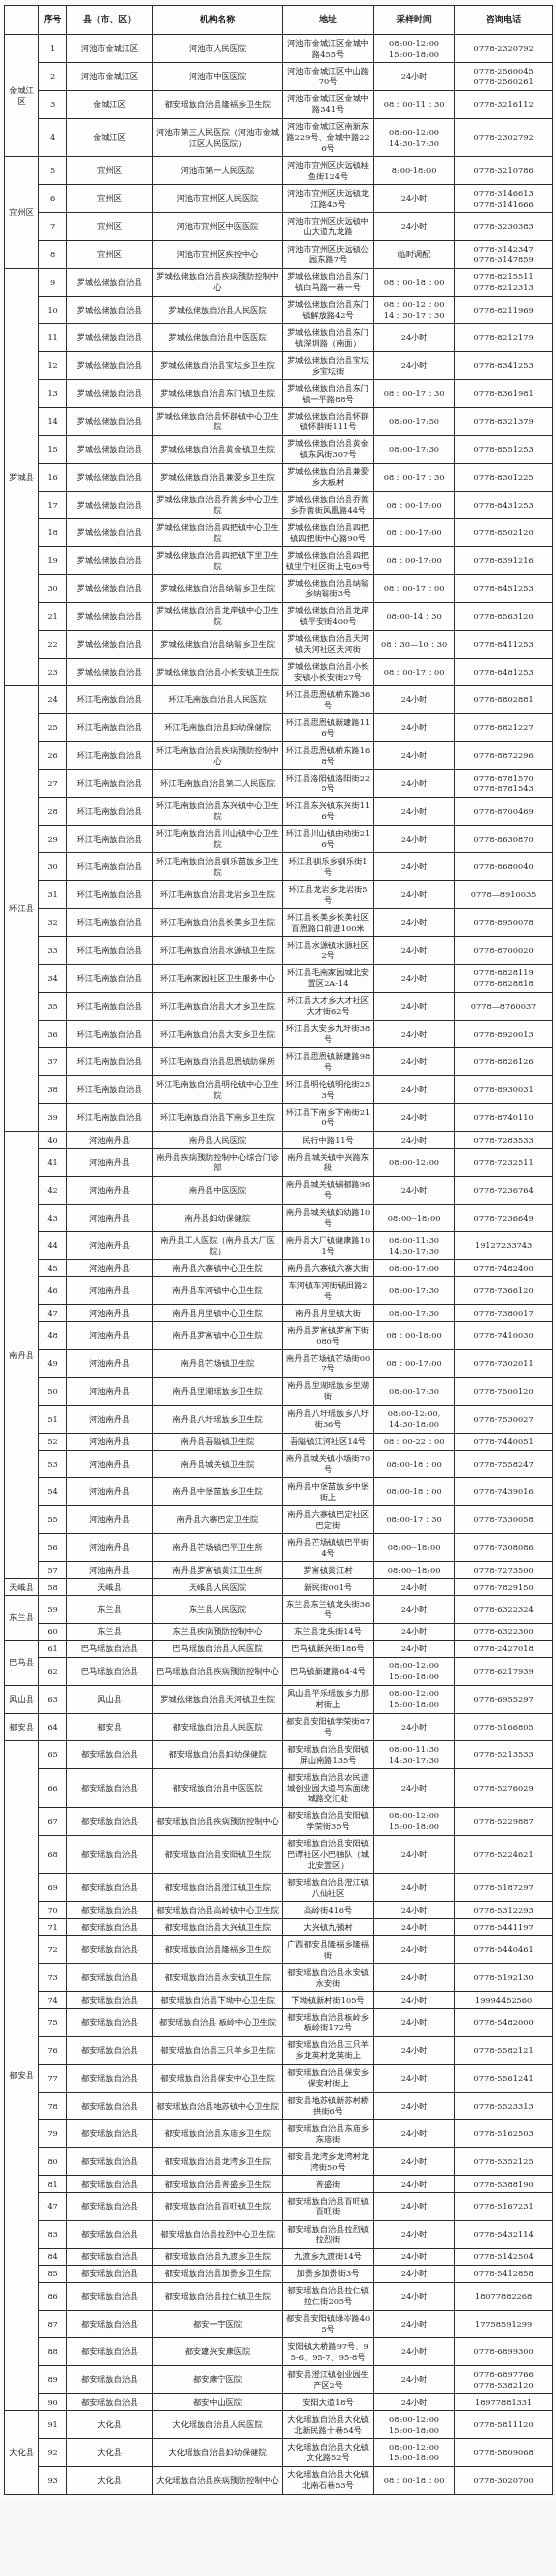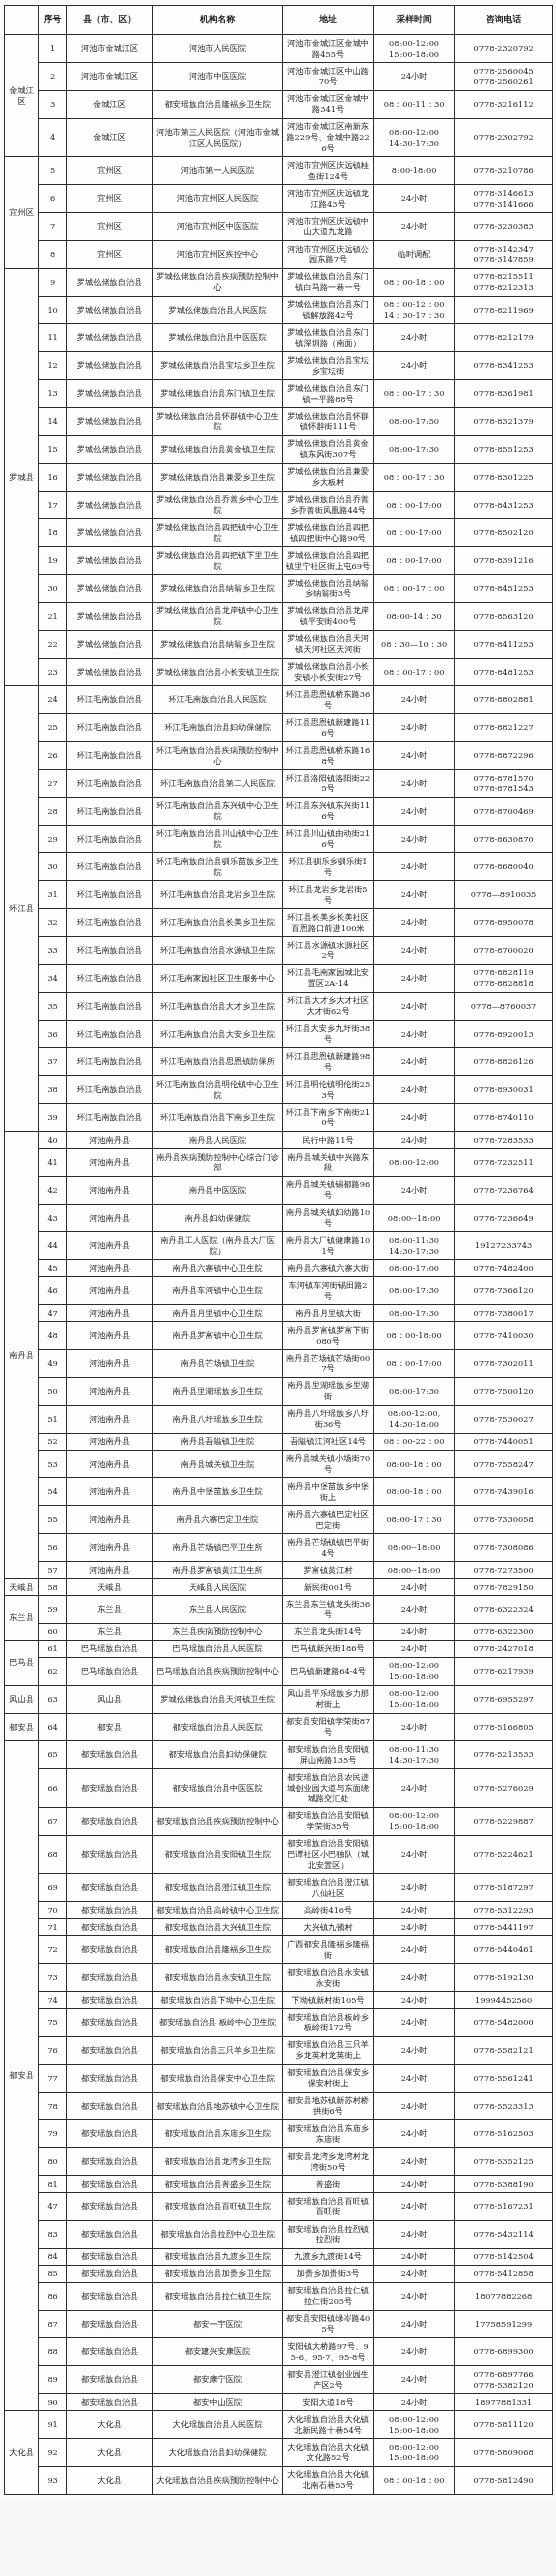--- a/index.html
+++ b/index.html
@@ -833,18 +833,18 @@
           <td class="time">08:00-12:00
 15:00-18:00</td>
           <td class="phone">0778-5809068</td>
         </tr>
         <tr>
           <td class="seq">93</td>
           <td class="county">大化县</td>
           <td class="org">大化瑶族自治县疾病预防控制中心</td>
           <td class="address">大化瑶族自治县大化镇北南石巷53号</td>
           <td class="time">08：00-18：00</td>
-          <td class="phone">0778-5812490</td>
+          <td class="phone">0778-3020700</td>
         </tr>
       </tbody>
   </table>
 </div>
 
 
 </body></html>

